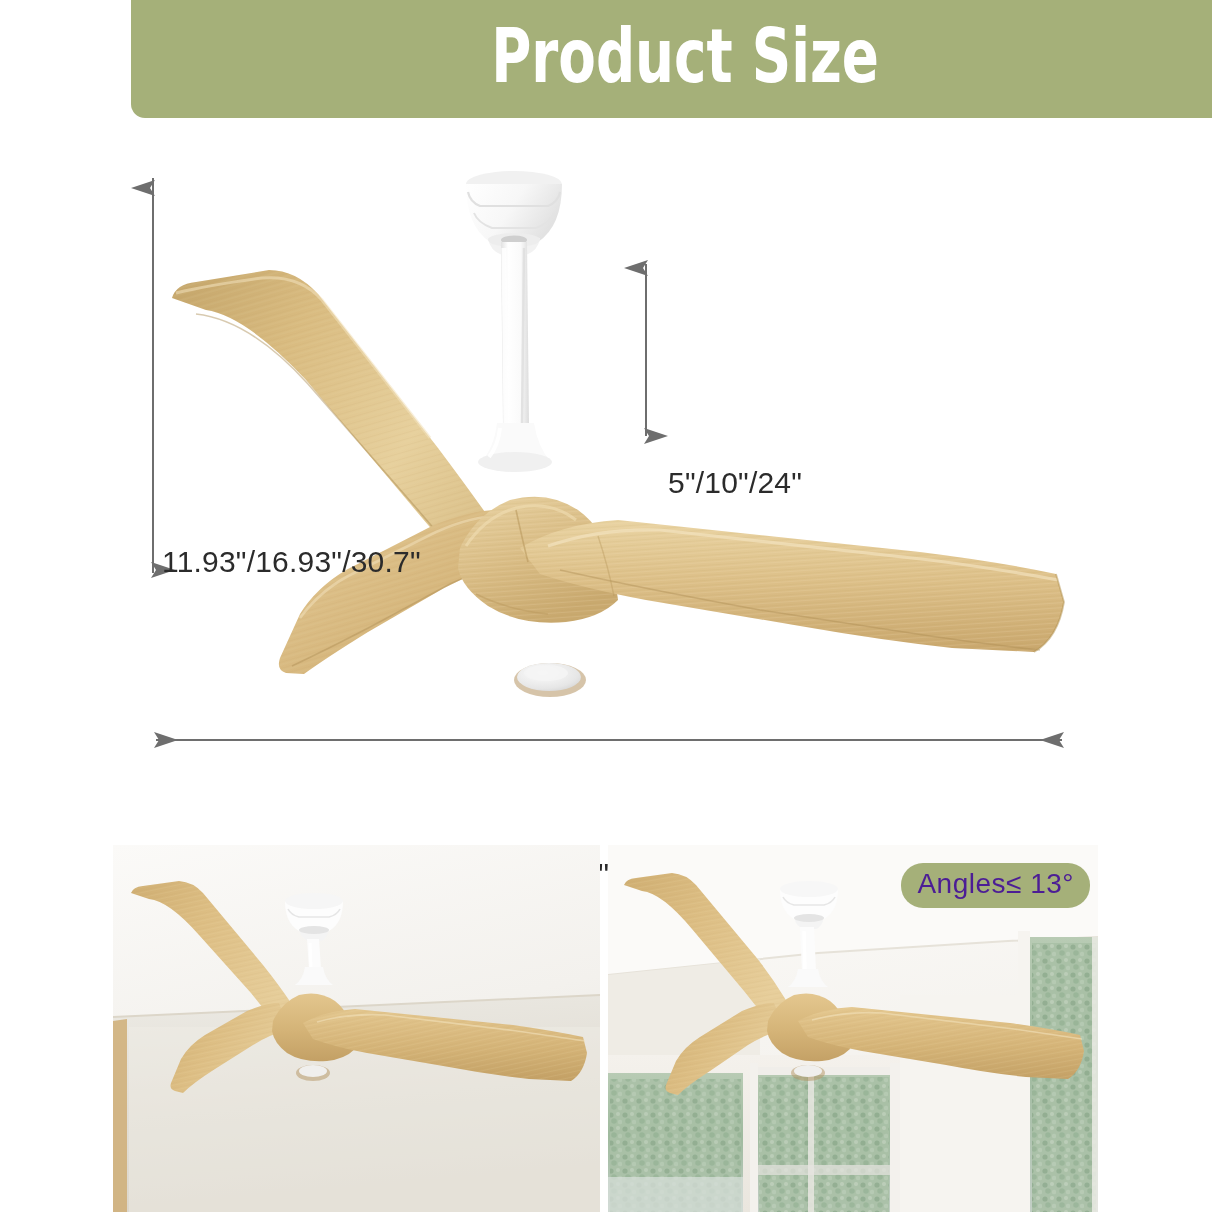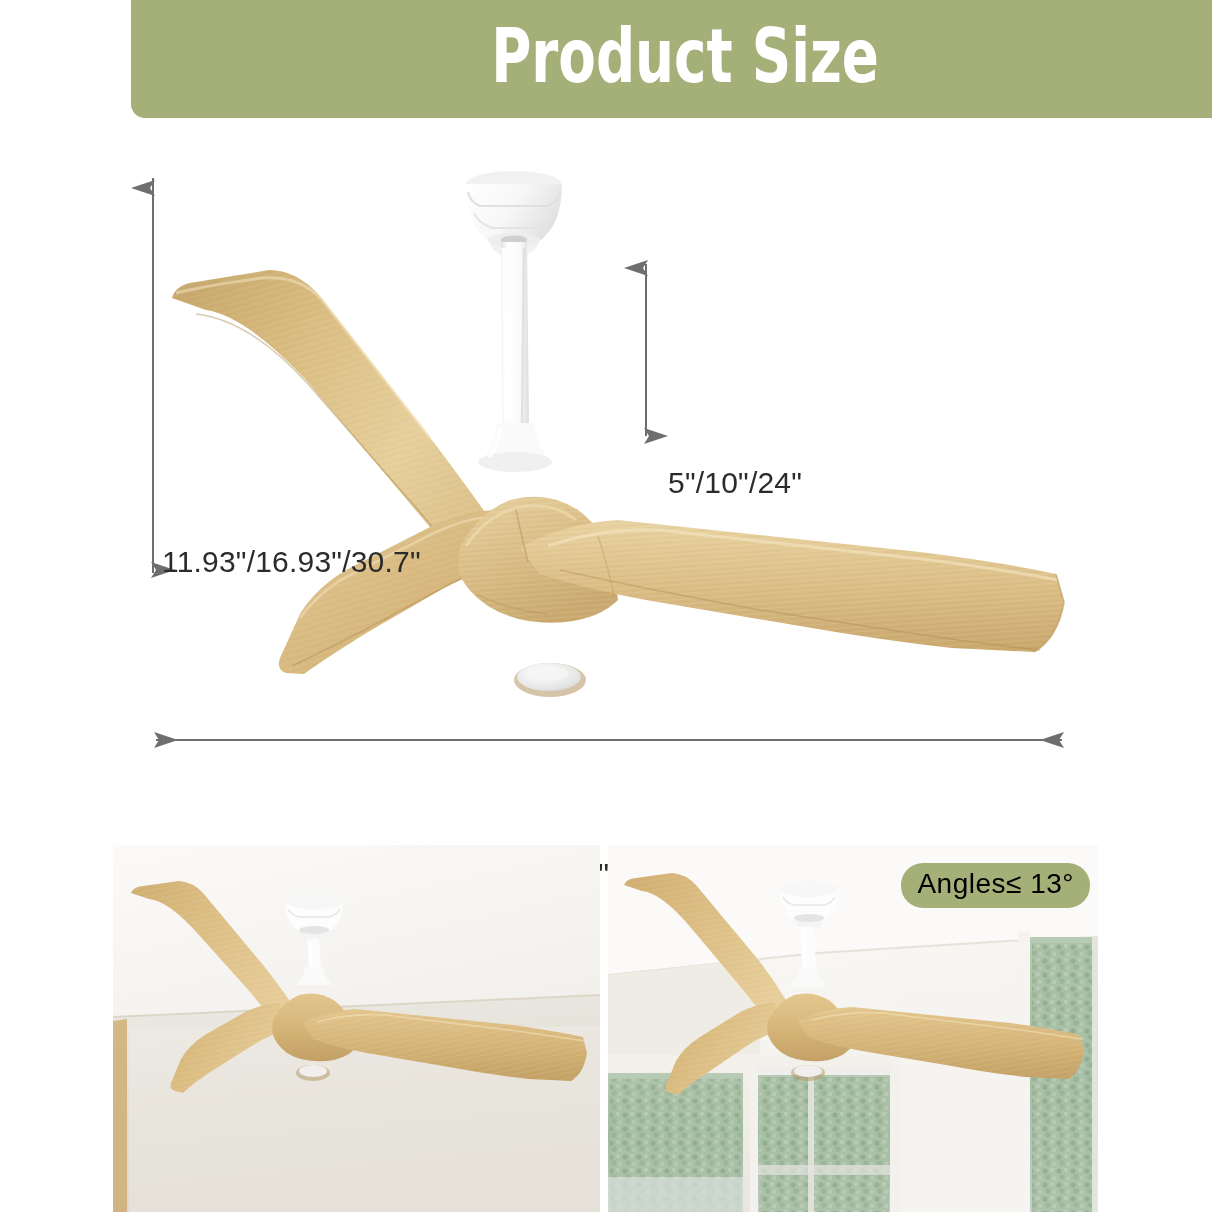--- a/index.html
+++ b/index.html
@@ -121,21 +121,21 @@
     top: 0;
     width: 100%;
     height: 100%;
   }
 
   .angles-badge {
     position: absolute;
     right: 8px;
     top: 18px;
     background: #a5b079;
-    color: #000000;
+    color: #4c1d95;
     border-radius: 22px;
     padding: 6px 16px 8px 16px;
     font-family: "Liberation Sans", sans-serif;
     font-size: 28px;
     line-height: 1.1;
     white-space: nowrap;
     letter-spacing: 0.5px;
   }
 </style>
 </head>

